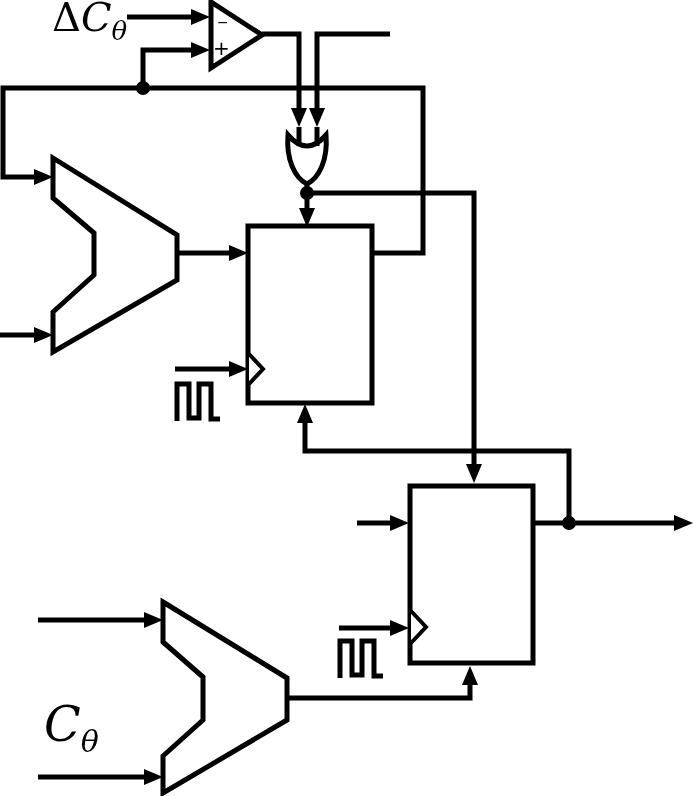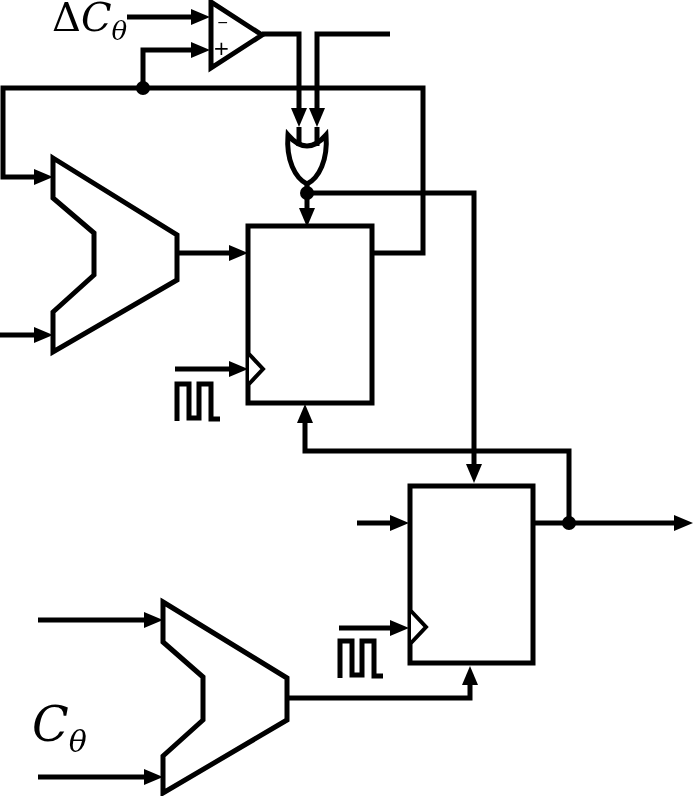--- a/index.html
+++ b/index.html
@@ -21,21 +21,21 @@
     position:absolute;
     color:#000;
     line-height:1;
     white-space:nowrap;
   }
   .mlabel .base{font-style:italic;}
   .mlabel .delta{font-style:normal;}
   .mlabel sub{font-style:italic;}
   .lbl-delta{left:52px;top:-3px;font-size:40px;}
   .lbl-delta sub{font-size:26px;}
-  .lbl-ctheta{left:32px;top:700px;font-size:48px;}
+  .lbl-ctheta{left:44px;top:700px;font-size:48px;}
   .lbl-ctheta sub{font-size:30px;}
   .comp-sign{font-family:"DejaVu Sans", sans-serif;fill:#000;}
 </style>
 </head>
 <body>
 
 <div class="canvas">
 
   <svg width="693" height="796" viewBox="0 0 693 796">
 

